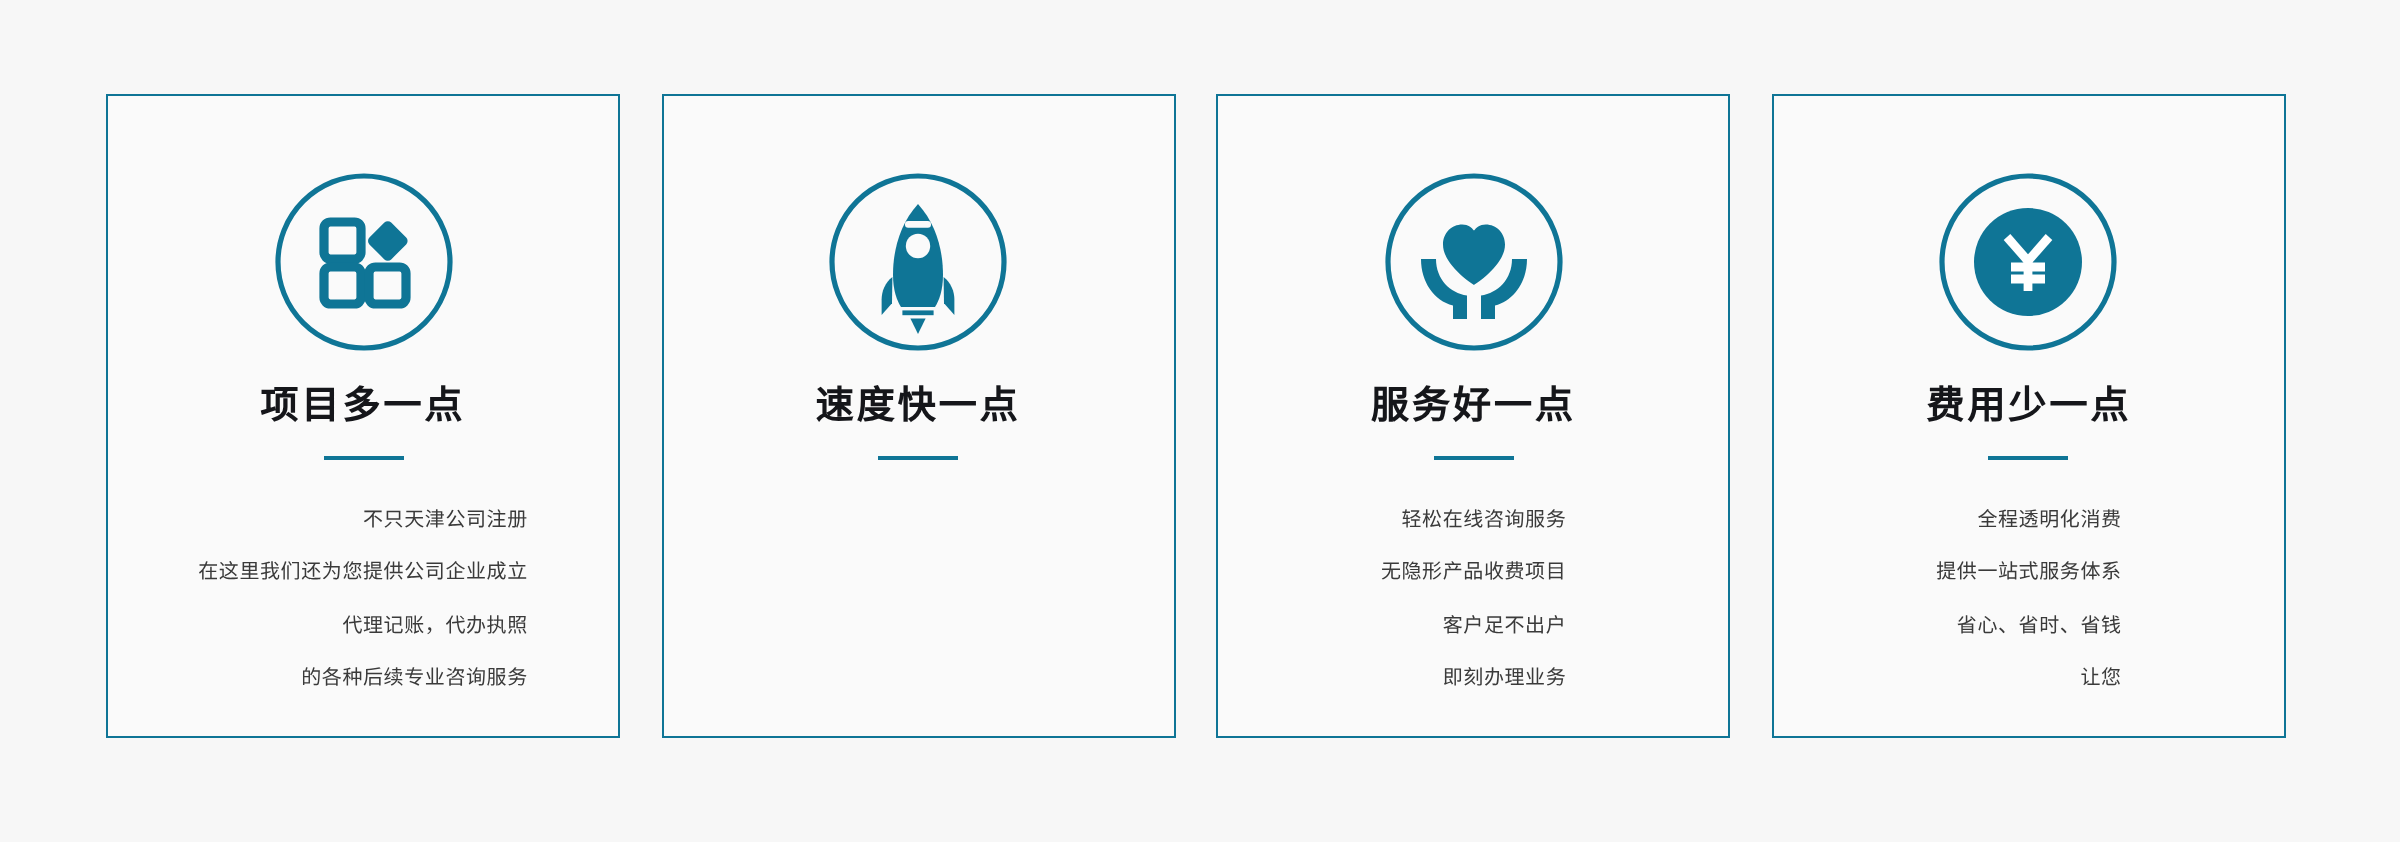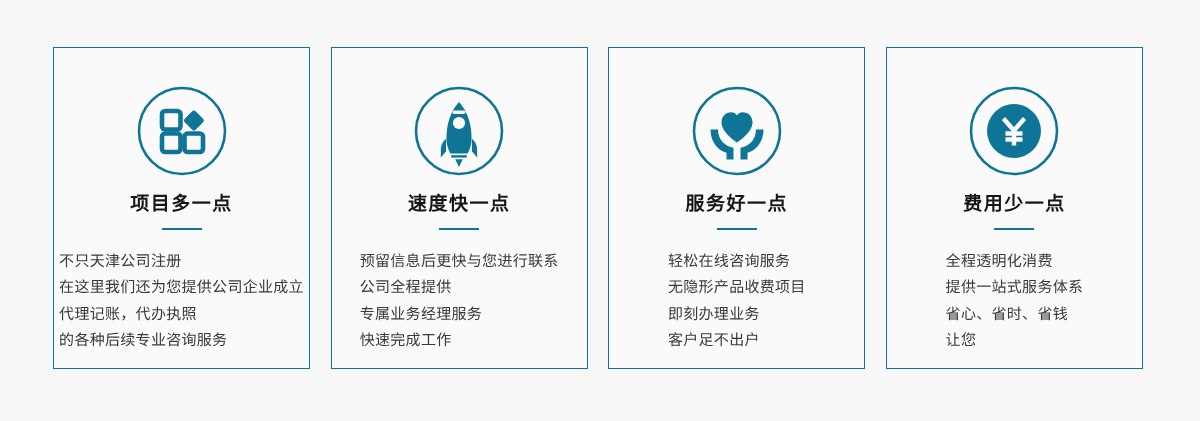--- a/index.html
+++ b/index.html
@@ -66,23 +66,23 @@
   .card-divider {
     margin-top: 12px;
     width: 40px;
     height: 2px;
     background: #0f7596;
     flex: none;
   }
 
   .card-body {
     margin-top: 18px;
-    text-align: left;
+    text-align: right;
     color: #3a3a3a;
-    font-size: 15px;
+    font-size: 10px;
     line-height: 26.5px;
     letter-spacing: 0.3px;
   }
 
   .card-body-line {
     display: block;
     white-space: nowrap;
   }
 </style>
 </head>
@@ -115,42 +115,36 @@
         <path d="M46 17 C55.5 27.5 58.5 41 58.5 52.5 C58.5 60 56.5 65.5 54.5 68.5 L37.5 68.5 C35.5 65.5 33.5 60 33.5 52.5 C33.5 41 36.5 27.5 46 17 Z" fill="#0f7596"></path>
         <rect x="39.5" y="25.5" width="13" height="3.4" rx="1.6" fill="#fafafa"></rect>
         <circle cx="46" cy="38" r="6.1" fill="#fafafa"></circle>
         <path d="M33.2 53.5 C29.5 56.5 27.8 60.5 27.8 65 L27.8 72.5 L33.0 66.6 L33.2 53.5 Z" fill="#0f7596"></path>
         <path d="M58.8 53.5 C62.5 56.5 64.2 60.5 64.2 65 L64.2 72.5 L59.0 66.6 L58.8 53.5 Z" fill="#0f7596"></path>
         <rect x="38.2" y="70.2" width="15.6" height="2.4" fill="#0f7596"></rect>
         <path d="M42.2 74.2 L49.8 74.2 L46 82 Z" fill="#0f7596"></path>
       </svg>
       <div class="card-title">速度快一点</div>
       <div class="card-divider"></div>
-      <div class="card-body">
-        <span class="card-body-line">预留信息后更快与您进行联系</span>
-        <span class="card-body-line">公司全程提供</span>
-        <span class="card-body-line">专属业务经理服务</span>
-        <span class="card-body-line">快速完成工作</span>
-      </div>
     </div>
 
     <div class="feature-card">
       <svg class="card-icon" viewBox="0 0 92 92">
         <circle cx="46" cy="46" r="43" fill="none" stroke="#0f7596" stroke-width="2.6"></circle>
         <path d="M46 57.5 C46 57.5 30.5 47.8 30.5 37.2 C30.5 31.3 34.9 27.2 40.1 27.2 C43.2 27.2 45.0 28.9 46 30.3 C47.0 28.9 48.8 27.2 51.9 27.2 C57.1 27.2 61.5 31.3 61.5 37.2 C61.5 47.8 46 57.5 46 57.5 Z" fill="#0f7596"></path>
         <path d="M19.5 44.5 L27.0 44.5 C27.0 54.6 34.0 61.5 42.5 62.8 L42.5 74.5 L35.5 74.5 L35.5 67.8 C26.0 65.3 19.5 56.0 19.5 44.5 Z" fill="#0f7596"></path>
         <path d="M72.5 44.5 L65.0 44.5 C65.0 54.6 58.0 61.5 49.5 62.8 L49.5 74.5 L56.5 74.5 L56.5 67.8 C66.0 65.3 72.5 56.0 72.5 44.5 Z" fill="#0f7596"></path>
       </svg>
       <div class="card-title">服务好一点</div>
       <div class="card-divider"></div>
       <div class="card-body">
         <span class="card-body-line">轻松在线咨询服务</span>
         <span class="card-body-line">无隐形产品收费项目</span>
+        <span class="card-body-line">客户足不出户</span>
         <span class="card-body-line">即刻办理业务</span>
-        <span class="card-body-line">客户足不出户</span>
       </div>
     </div>
 
     <div class="feature-card">
       <svg class="card-icon" viewBox="0 0 92 92">
         <circle cx="46" cy="46" r="43" fill="none" stroke="#0f7596" stroke-width="2.6"></circle>
         <circle cx="46" cy="46" r="27" fill="#0f7596"></circle>
         <g fill="none" stroke="#ffffff" stroke-width="4.4" stroke-linecap="butt">
           <path d="M35.5 33.5 L46 45.5"></path>
           <path d="M56.5 33.5 L46 45.5"></path>

